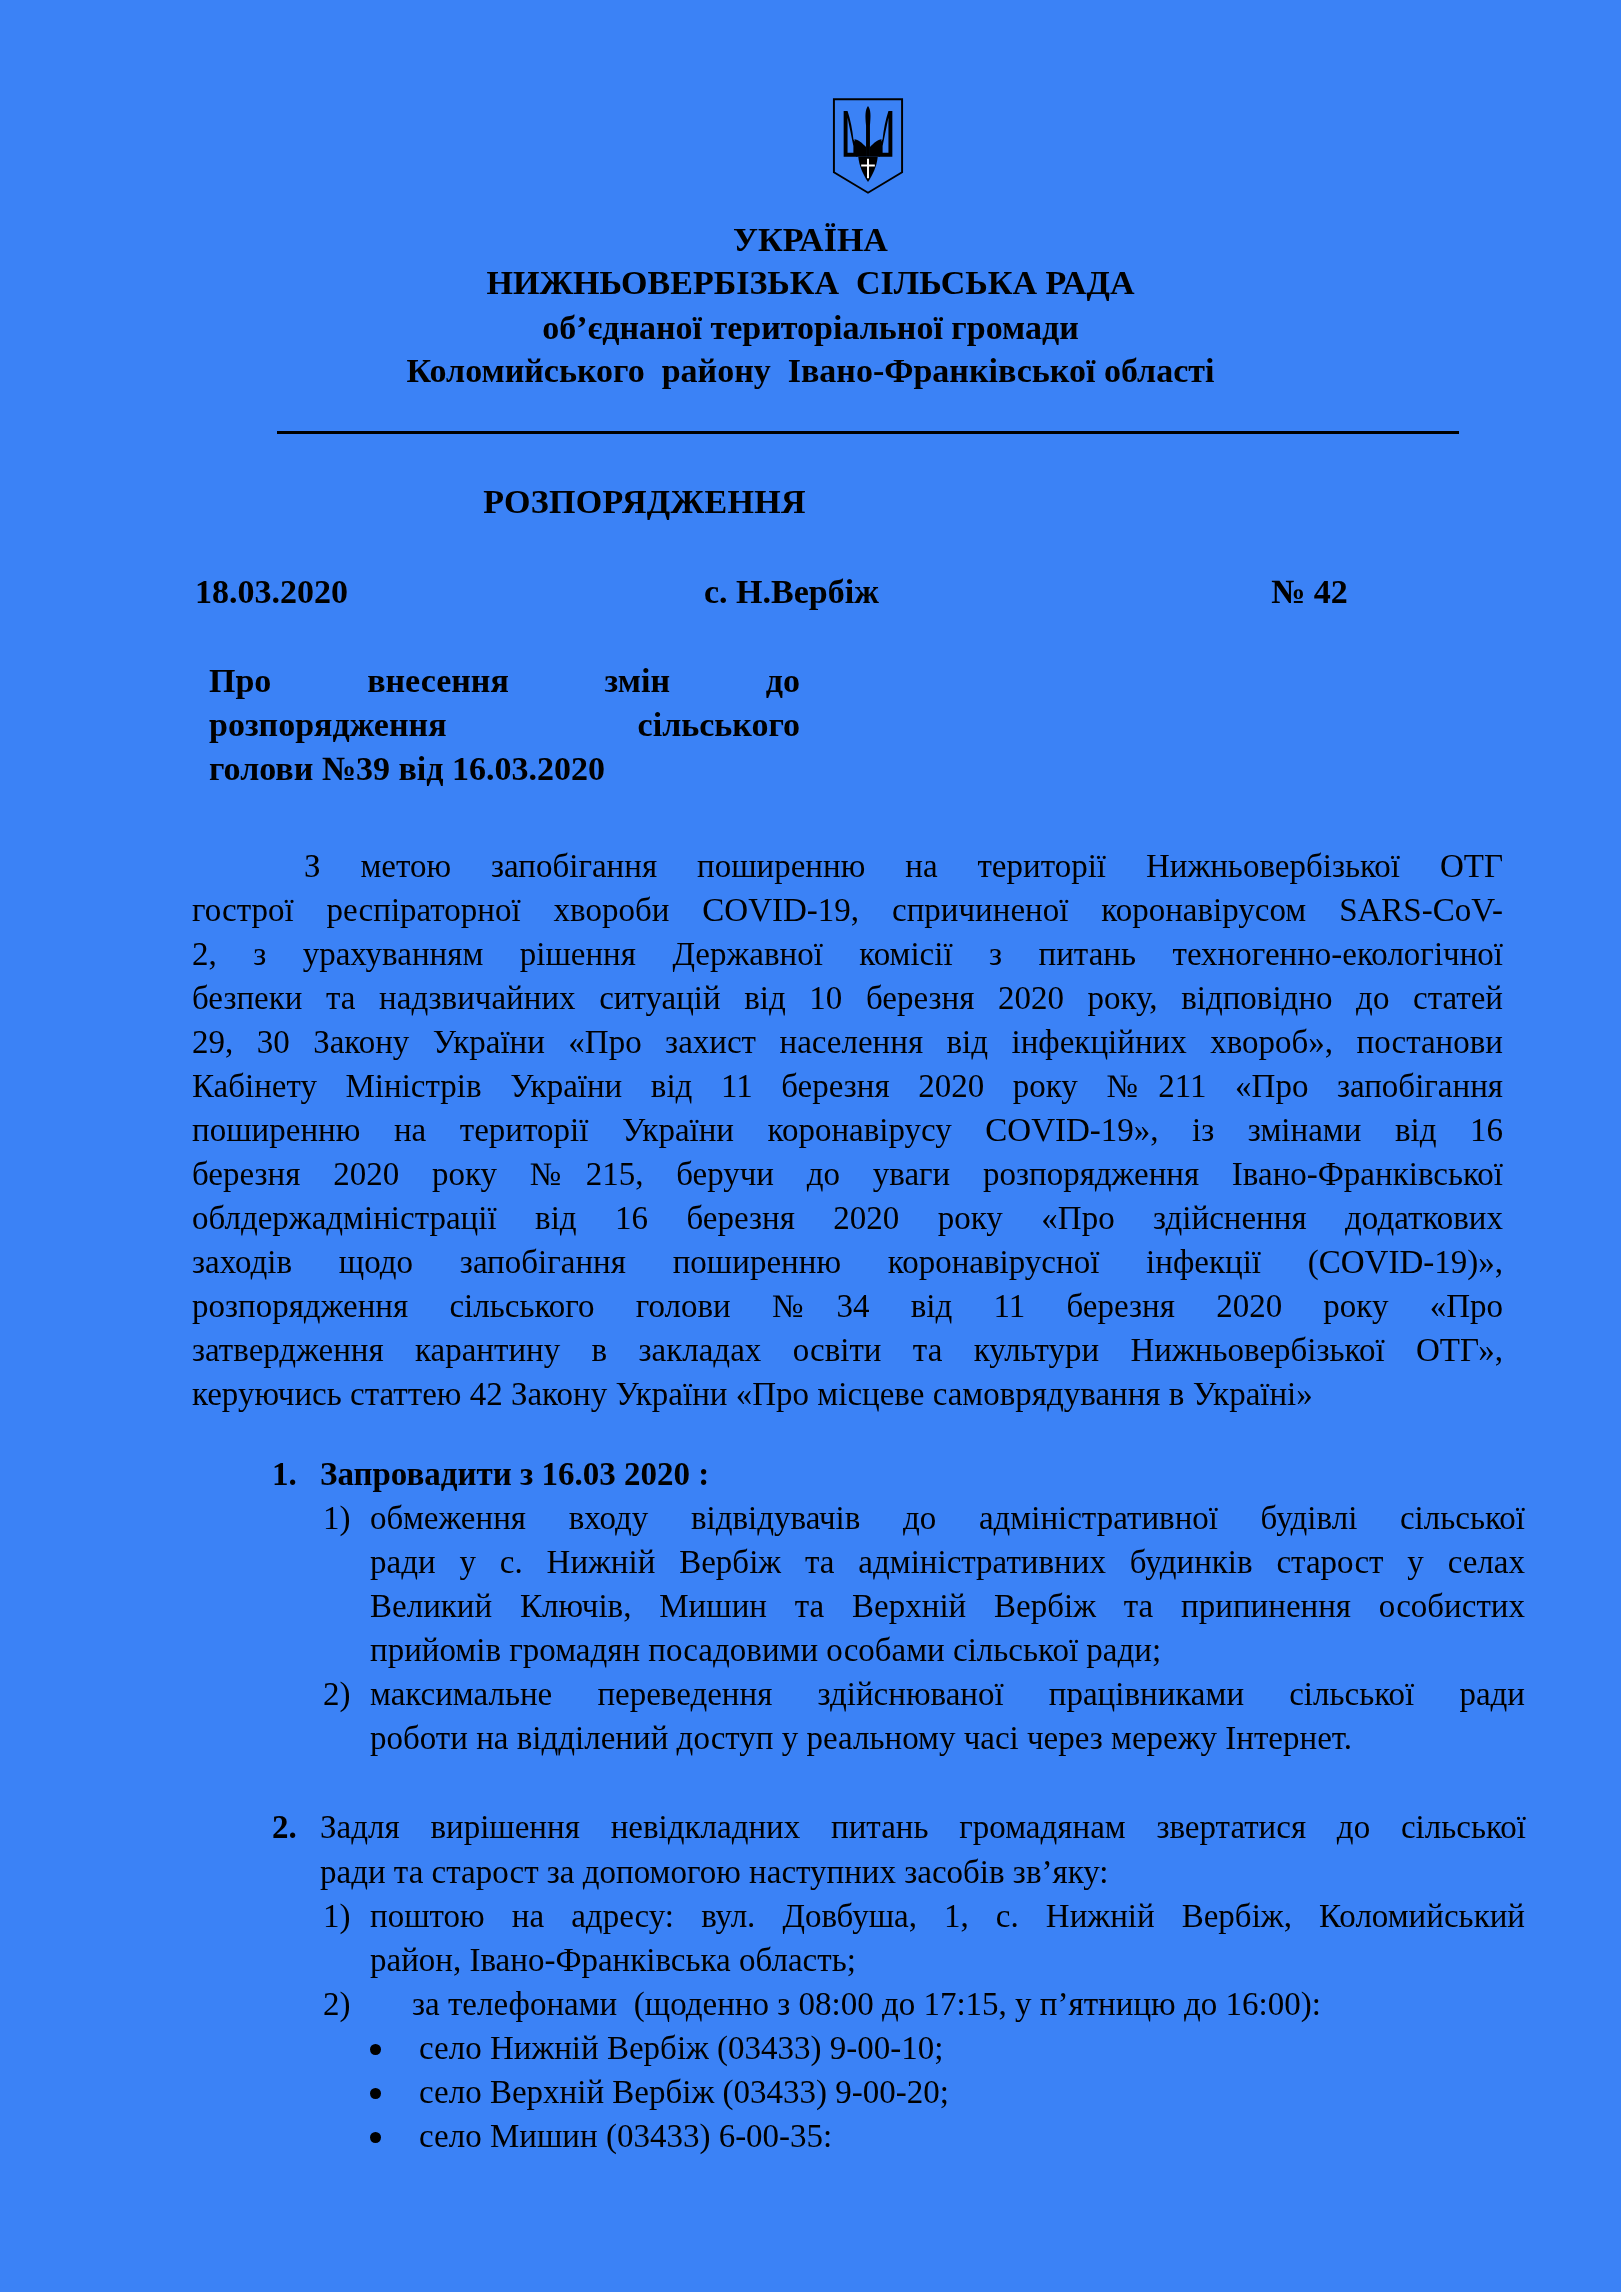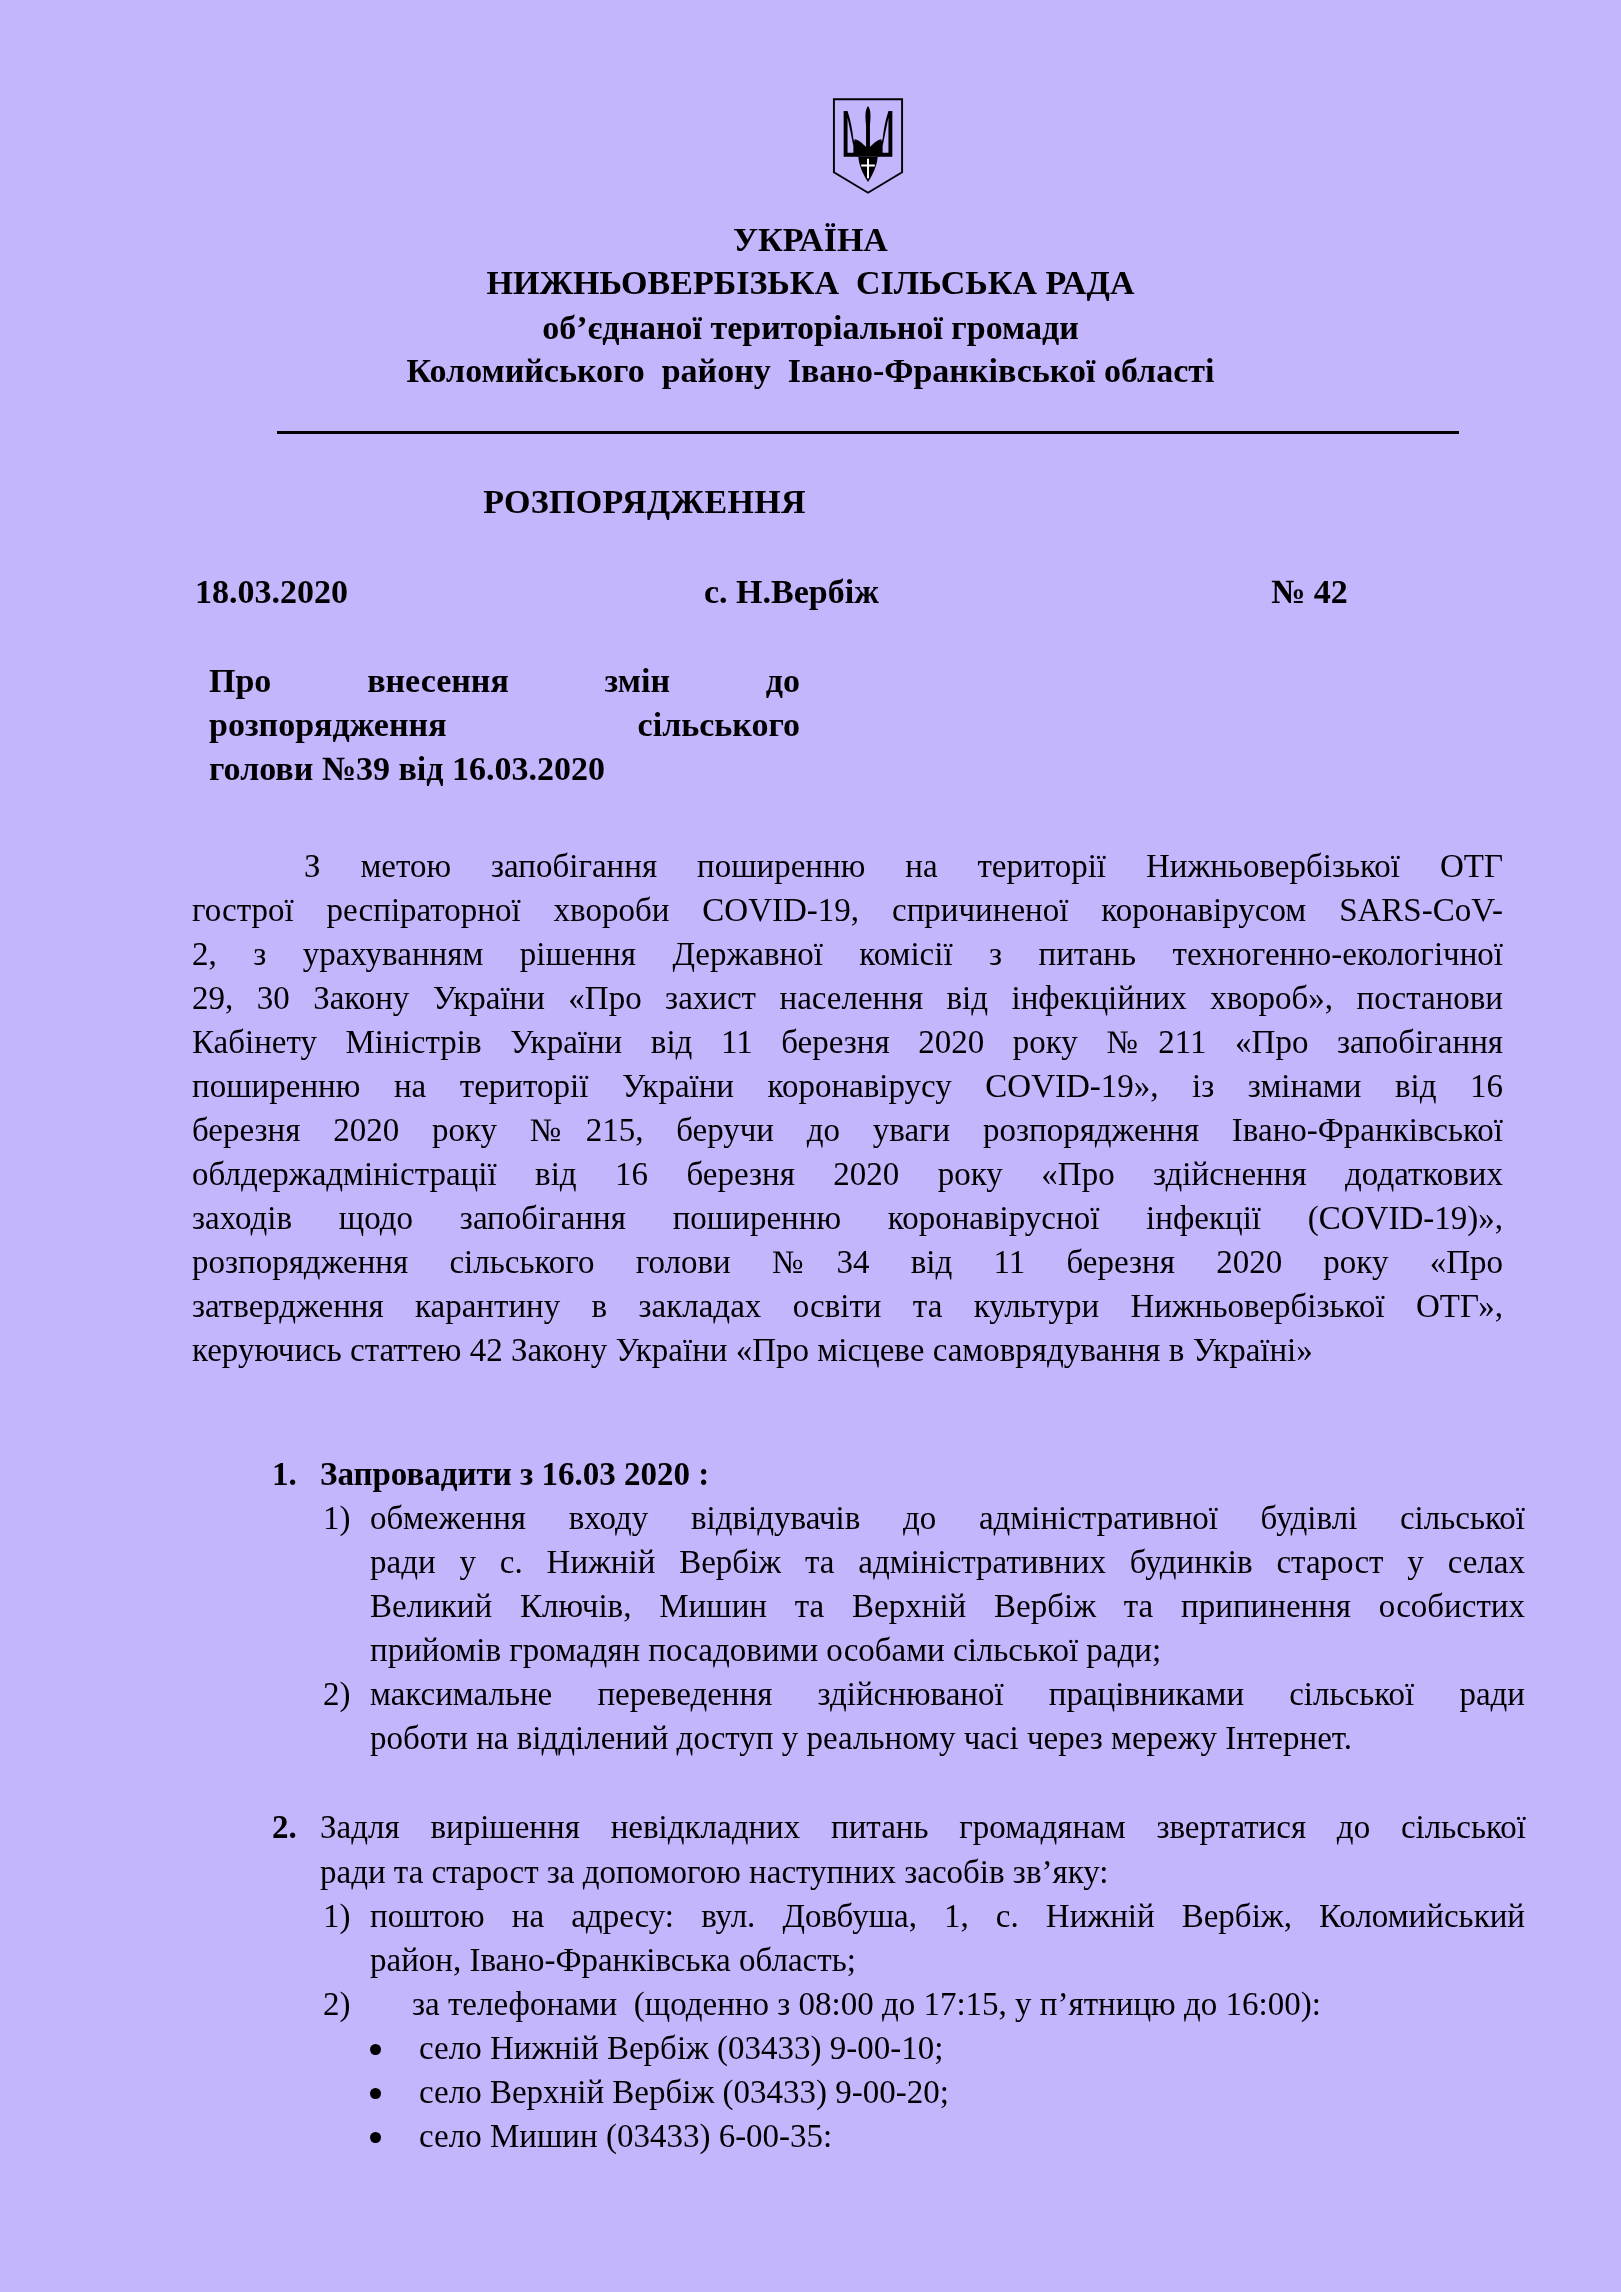--- a/index.html
+++ b/index.html
@@ -12,21 +12,21 @@
       height: 2293px;
       position: relative;
       overflow: hidden;
       font-family: "Liberation Serif", "DejaVu Serif", serif;
       color: #000000;
     }
     .page {
       position: absolute;
       left: 0; top: 0;
       width: 1621px; height: 2293px;
-      background: #c4b5fd;
+      background: #3b82f6;
     }
     
     .emblem {
       position: absolute;
       left: 831px;
       top: 96px;
       width: 74px;
       height: 100px;
     }
     
@@ -187,20 +187,21 @@
   <div class="subject">
     <span class="sline">Про внесення змін до</span>
     <span class="sline">розпорядження сільського</span>
     <span class="sline last">голови №39 від 16.03.2020</span>
   </div>
 
   <div class="body-text preamble">
     <span class="pline first">З метою запобігання поширенню на території Нижньовербізької ОТГ</span>
     <span class="pline">гострої респіраторної хвороби COVID-19, спричиненої коронавірусом SARS-CoV-</span>
     <span class="pline">2, з урахуванням рішення Державної комісії з питань техногенно-екологічної</span>
+    <span class="pline">безпеки та надзвичайних ситуацій від 10 березня 2020 року, відповідно до статей</span>
     <span class="pline">29, 30 Закону України «Про захист населення від інфекційних хвороб», постанови</span>
     <span class="pline">Кабінету Міністрів України від 11 березня 2020 року  №211 «Про запобігання</span>
     <span class="pline">поширенню на території України коронавірусу COVID-19», із змінами від 16</span>
     <span class="pline">березня 2020 року №215, беручи до уваги розпорядження Івано-Франківської</span>
     <span class="pline">облдержадміністрації від 16 березня 2020 року  «Про здійснення додаткових</span>
     <span class="pline">заходів щодо запобігання поширенню коронавірусної інфекції (COVID-19)»,</span>
     <span class="pline">розпорядження сільського голови №34 від 11 березня 2020 року «Про</span>
     <span class="pline">затвердження карантину в закладах освіти та культури Нижньовербізької ОТГ»,</span>
     <span class="pline last">керуючись статтею 42 Закону України «Про місцеве самоврядування в Україні»</span>
   </div>

